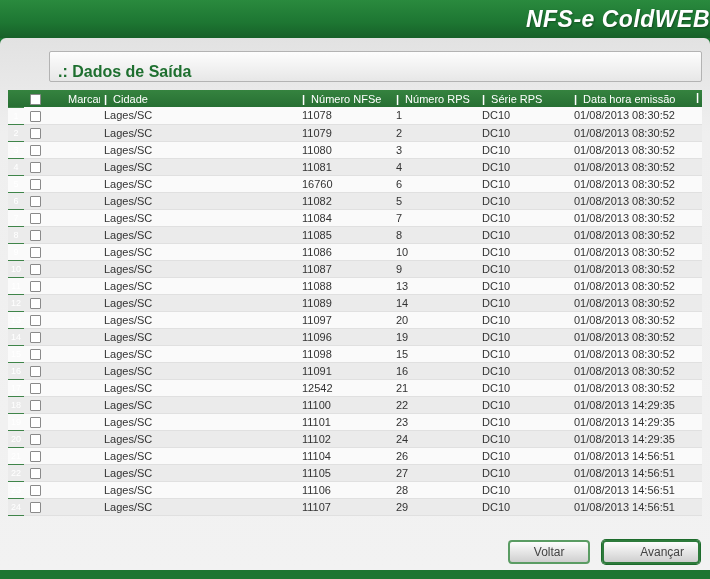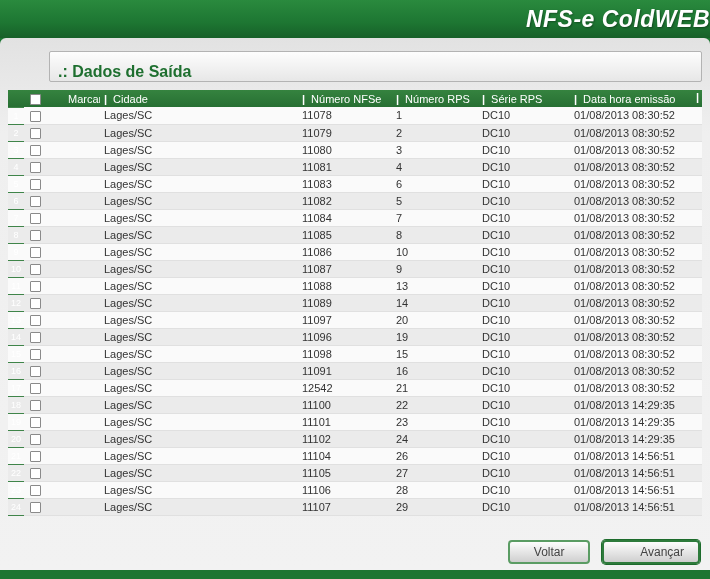--- a/index.html
+++ b/index.html
@@ -185,21 +185,21 @@
     <td>4</td>
     <td>DC10</td>
     <td>01/08/2013 08:30:52</td>
   </tr>
           <tr class="data-row">
     <td class="num">5</td>
     <td class="chk-cell">
       <span class="checkbox"></span>
     </td>
     <td>Lages/SC</td>
-    <td>11083</td>
+    <td>16760</td>
     <td>6</td>
     <td>DC10</td>
     <td>01/08/2013 08:30:52</td>
   </tr>
           <tr class="data-row">
     <td class="num">6</td>
     <td class="chk-cell">
       <span class="checkbox"></span>
     </td>
     <td>Lages/SC</td>

